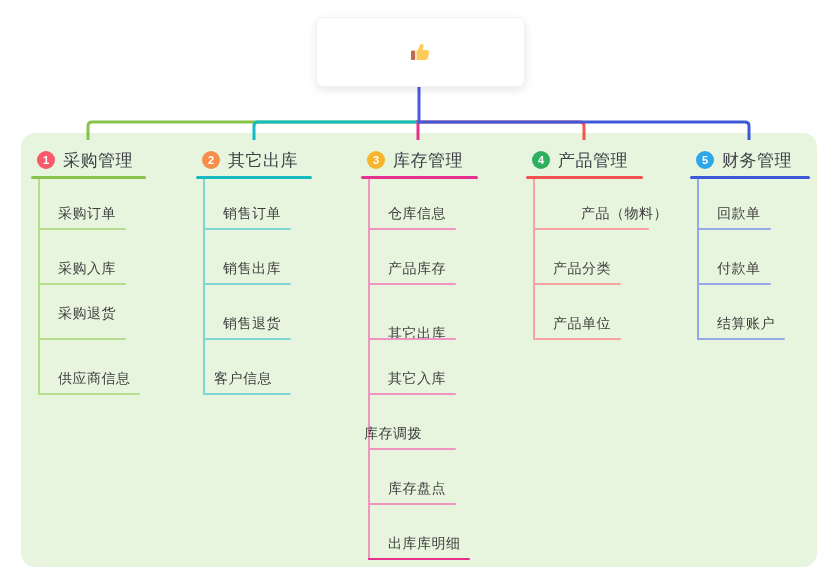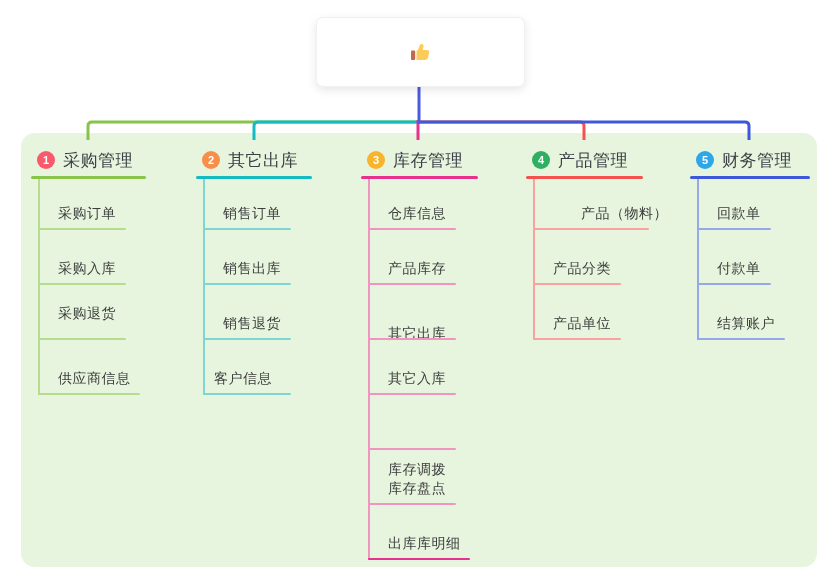--- a/index.html
+++ b/index.html
@@ -80,21 +80,21 @@
       <div class="topic-underline" style="left: 361px; top: 176px; width: 117px; background: rgb(230, 49, 143);"></div>
       <div class="trunk" style="left: 368px; top: 179px; height: 381px; background: rgb(242, 148, 193);"></div>
       <div class="child-label" style="left: 388px; top: 200px;">仓库信息</div>
       <div class="child-underline" style="left: 368px; top: 228px; width: 88px; background: rgb(242, 148, 193);"></div>
       <div class="child-label" style="left: 388px; top: 255px;">产品库存</div>
       <div class="child-underline" style="left: 368px; top: 283px; width: 88px; background: rgb(242, 148, 193);"></div>
       <div class="child-label" style="left: 388px; top: 320px;">其它出库</div>
       <div class="child-underline" style="left: 368px; top: 338px; width: 88px; background: rgb(242, 148, 193);"></div>
       <div class="child-label" style="left: 388px; top: 365px;">其它入库</div>
       <div class="child-underline" style="left: 368px; top: 393px; width: 88px; background: rgb(242, 148, 193);"></div>
-      <div class="child-label" style="left: 388px; top: 420px; margin-top: 36px;">库存调拨</div>
+      <div class="child-label" style="left: 364px; top: 420px;">库存调拨</div>
       <div class="child-underline" style="left: 368px; top: 448px; width: 88px; background: rgb(242, 148, 193);"></div>
       <div class="child-label" style="left: 388px; top: 475px;">库存盘点</div>
       <div class="child-underline" style="left: 368px; top: 503px; width: 88px; background: rgb(242, 148, 193);"></div>
       <div class="child-label" style="left: 388px; top: 530px;">出库库明细</div>
       <div class="child-underline" style="left: 368px; top: 558px; width: 102px; background: rgb(230, 49, 143);"></div>
       <div class="topic" style="left: 532px; top: 149px;">
         <div class="badge" style="background: rgb(47, 175, 98);">4</div>
         <span class="topic-label">产品管理</span>
       </div>
       <div class="topic-underline" style="left: 526px; top: 176px; width: 117px; background: rgb(244, 82, 79);"></div>

